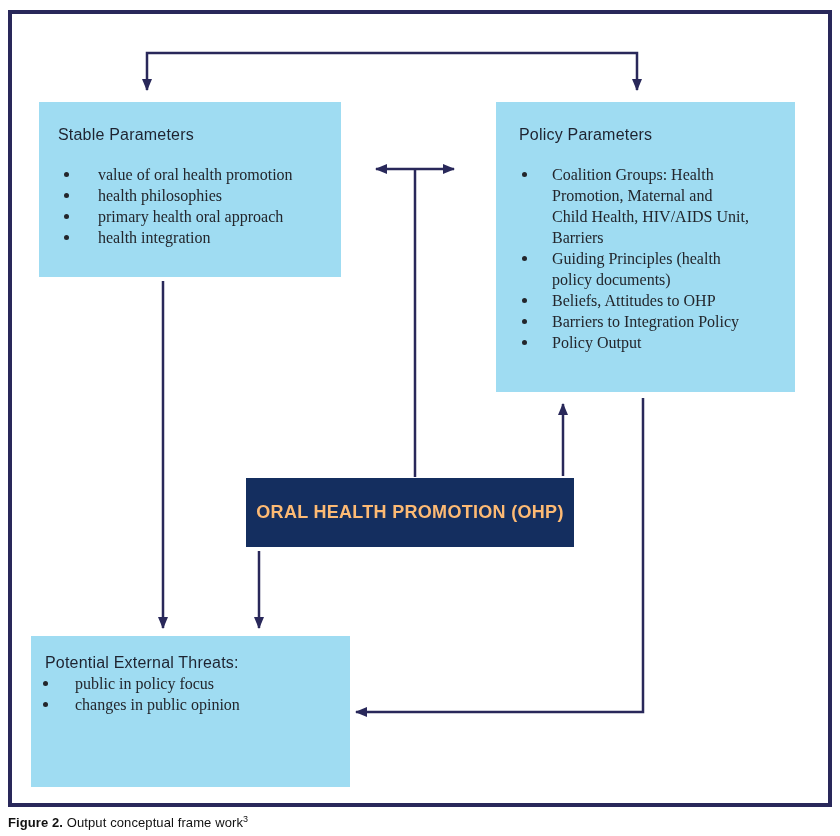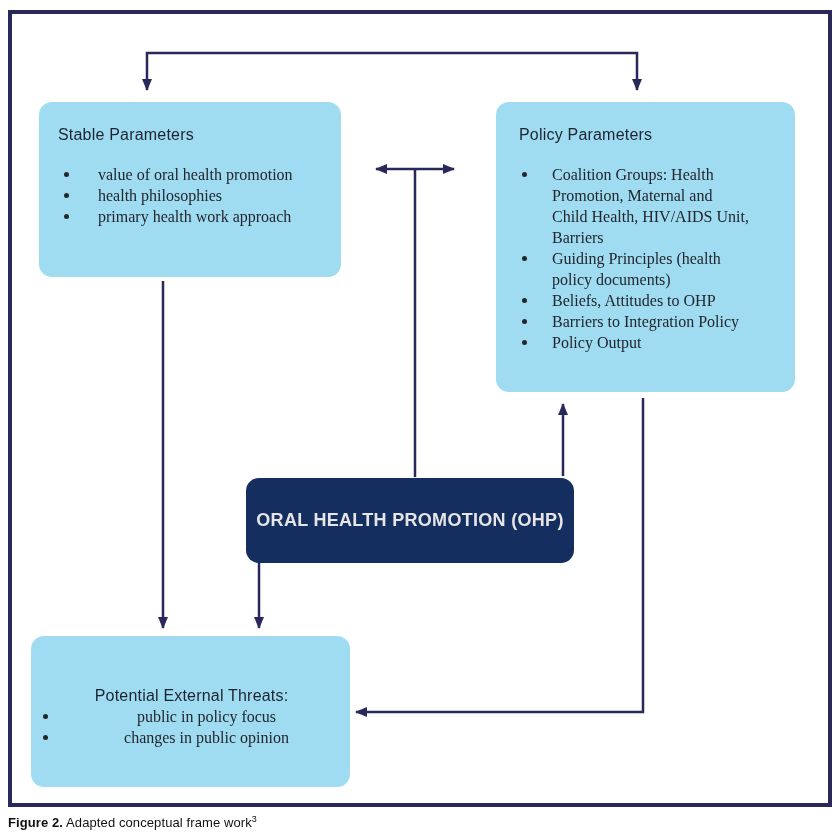--- a/index.html
+++ b/index.html
@@ -32,21 +32,20 @@
     height: 836px;
     pointer-events: none;
   }
   .box {
     position: absolute;
     background: #9fdcf2;
     color: #23262c;
     font-size: 16px;
     line-height: 21px;
     box-sizing: border-box;
-    border-radius: 13px;
   }
   .box-title {
     color: #1e2330;
     letter-spacing: 0.2px;
     margin: 0 0 19px 0;
   }
   .box ul {
     margin: 0;
     padding: 0;
     list-style: none;
@@ -66,29 +65,29 @@
     background: #23262c;
   }
   .box-stable { left: 39px; top: 102px; width: 302px; height: 175px; padding: 22px 14px 0 19px; }
   .box-stable li { padding-left: 40px; }
   .box-stable li::before { left: 6px; }
 
   .box-policy { left: 496px; top: 102px; width: 299px; height: 290px; padding: 22px 12px 0 23px; }
   .box-policy li { padding-left: 33px; }
   .box-policy li::before { left: 3px; }
 
-  .box-threats { left: 31px; top: 636px; width: 319px; height: 151px; padding: 49px 12px 0 14px; text-align: center; }
+  .box-threats { left: 31px; top: 636px; width: 319px; height: 151px; padding: 16px 12px 0 14px; }
   .box-threats .box-title { margin-bottom: 0; }
   .box-threats li { padding-left: 30px; }
   .box-threats li::before { left: -2px; }
 
   .box-ohp {
-    left: 246px; top: 478px; width: 328px; height: 85px;
+    left: 246px; top: 478px; width: 328px; height: 69px;
     background: #142e5f;
-    color: #e5e5e5;
+    color: #fdba74;
     display: flex;
     align-items: center;
     justify-content: center;
     font-weight: bold;
     font-size: 18px;
     letter-spacing: 0.3px;
   }
   .caption {
     position: absolute;
     left: 8px;
@@ -120,21 +119,22 @@
     <path d="M 643 398 L 643 712 L 356 712" fill="none" stroke="#29285a" stroke-width="2.5" marker-end="url(#ah)"></path>
     <path d="M 163 281 L 163 628" fill="none" stroke="#29285a" stroke-width="2.5" marker-end="url(#ah)"></path>
     <path d="M 259 551 L 259 628" fill="none" stroke="#29285a" stroke-width="2.5" marker-end="url(#ah)"></path>
   </svg>
 
   <div class="box box-stable">
     <div class="box-title">Stable Parameters</div>
     <ul>
         <li>value of oral health promotion</li>
         <li>health philosophies</li>
-        <li>primary health work approach</li>
+        <li>primary health oral approach</li>
+        <li>health integration</li>
       </ul>
   </div>
 
   <div class="box box-policy">
     <div class="box-title">Policy Parameters</div>
     <ul>
         <li>Coalition Groups: Health
 Promotion, Maternal and
 Child Health, HIV/AIDS Unit,
 Barriers</li>
@@ -152,16 +152,16 @@
 
   <div class="box box-threats">
     <div class="box-title">Potential External Threats:</div>
     <ul>
         <li>public in policy focus</li>
         <li>changes in public opinion</li>
       </ul>
   </div>
 
   <div class="caption">
-    <span class="cap-label">Figure 2.</span><span> Adapted conceptual frame work</span><sup>3</sup>
+    <span class="cap-label">Figure 2.</span><span> Output conceptual frame work</span><sup>3</sup>
   </div>
 
 </div>
 
 </body></html>

